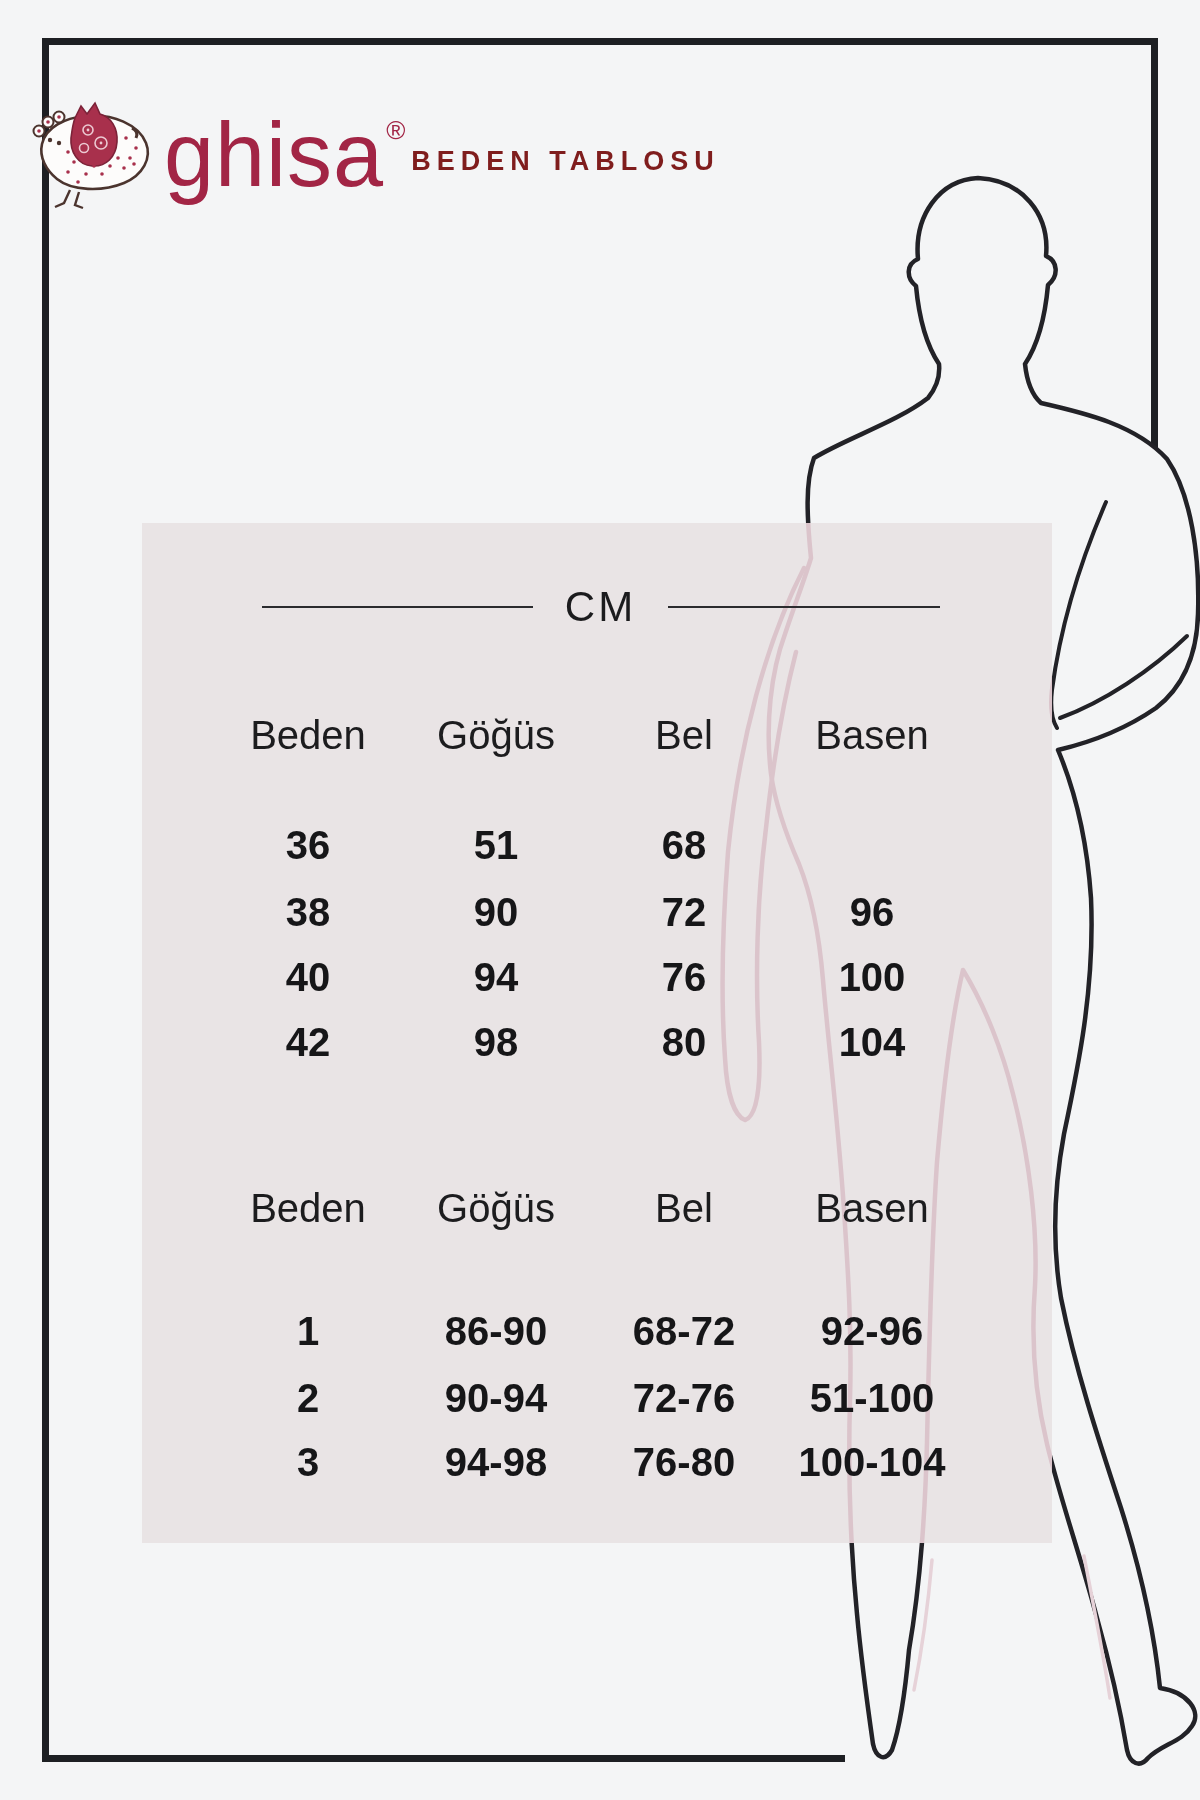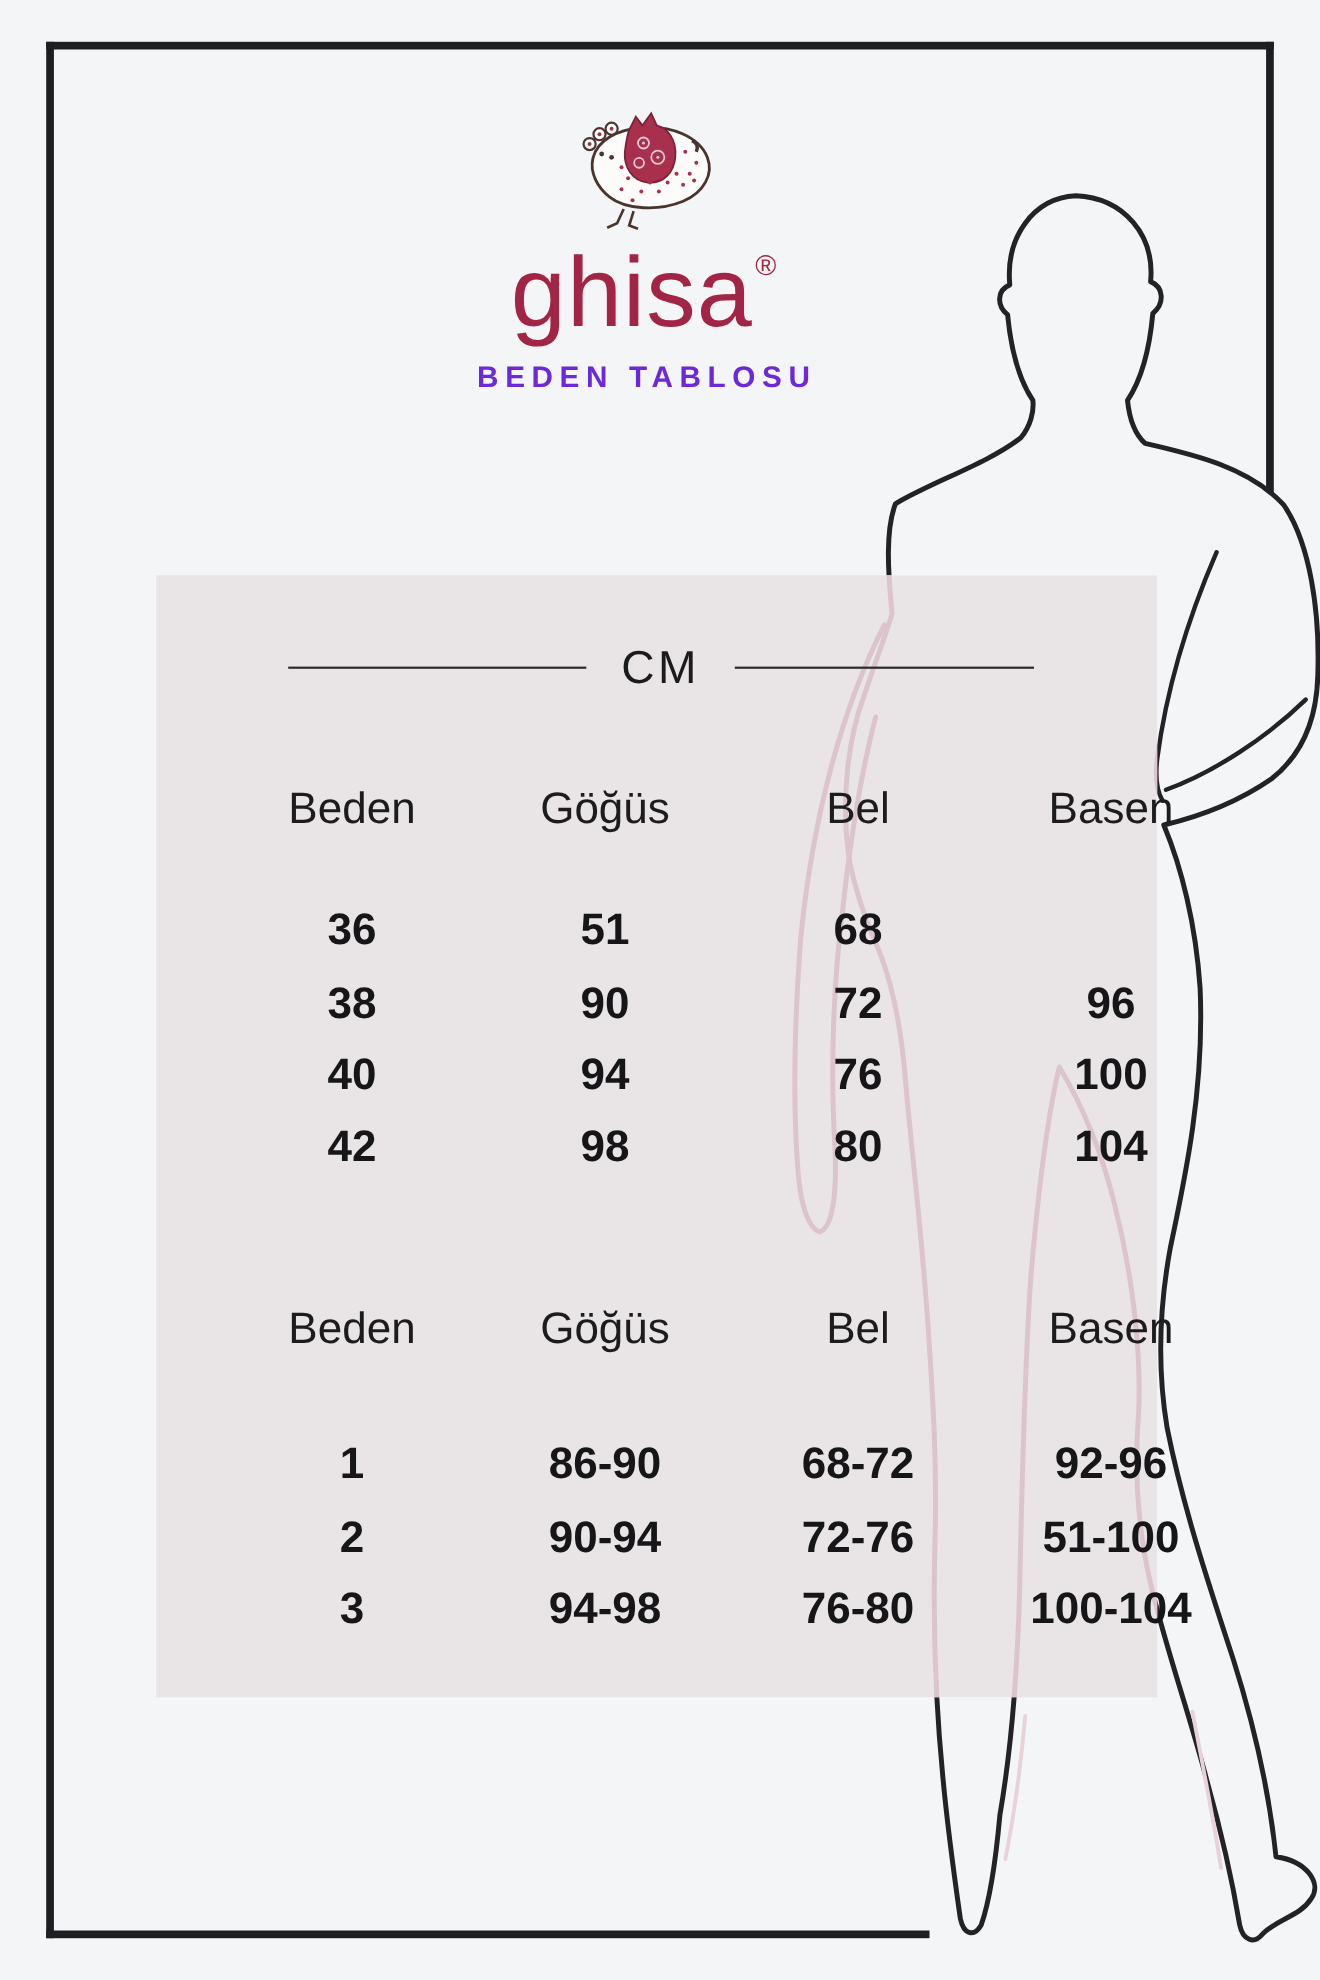--- a/index.html
+++ b/index.html
@@ -10,41 +10,41 @@
     color:#1b1b1d;
   }
   
   .frame-bar{position:absolute;background:#1d1f23;}
   .frame-top{left:42px;top:38px;width:1116px;height:7px;}
   .frame-left{left:42px;top:38px;width:7px;height:1724px;}
   .frame-right{left:1151px;top:38px;width:7px;height:414px;}
   .frame-bottom{left:42px;top:1755px;width:803px;height:7px;}
 
   
-  .logo-block{position:absolute;left:0;top:100px;width:1170px;
-    display:flex;flex-direction:column;align-items:center;}
+  .logo-block{position:absolute;left:12px;top:100px;width:1170px;
+    display:flex;flex-direction:row;align-items:center;}
   .bird{width:152px;height:116px;}
   .wordmark-row{display:flex;align-items:flex-start;margin-top:2px;height:104px;}
   .wordmark{font-size:90px;letter-spacing:1px;color:#a22545;line-height:96px;}
   .regmark{font-size:26px;color:#a22545;margin-top:8px;margin-left:2px;}
-  .tagline{font-size:27px;font-weight:bold;letter-spacing:6px;color:#6d28d9;
+  .tagline{font-size:27px;font-weight:bold;letter-spacing:6px;color:#7f1d1d;
     margin-top:6px;text-indent:6px;}
 
   
   .panel{position:absolute;left:142px;top:523px;width:910px;height:1020px;
     background:#e9e4e5;}
   .panel-content{position:absolute;left:142px;top:523px;width:1092px;height:1020px;}
   .cm-row{position:absolute;left:0;top:58px;width:910px;height:52px;}
   .cm-line{position:absolute;top:25px;height:2px;background:#2b2b2e;}
   .cm-line-left{left:120px;width:271px;}
   .cm-line-right{left:526px;width:272px;}
   .cm-label{position:absolute;left:391px;width:135px;text-align:center;
     font-size:42px;letter-spacing:3px;line-height:52px;color:#1b1b1d;}
-  .trow{position:absolute;left:84px;width:752px;height:52px;
-    display:grid;grid-template-columns:repeat(4,188px);gap:42px;}
+  .trow{position:absolute;left:72px;width:752px;height:52px;
+    display:grid;grid-template-columns:repeat(4,188px);}
   .trow .cell{text-align:center;line-height:52px;font-size:40px;}
   .hdr-row .cell{font-weight:normal;color:#1c1c1e;}
   .val-row .cell{font-weight:bold;color:#161618;text-align:center;}
 
   
   .fig{position:absolute;left:0;top:0;width:1200px;height:1800px;pointer-events:none;}
 </style>
 </head>
 <body>
 

